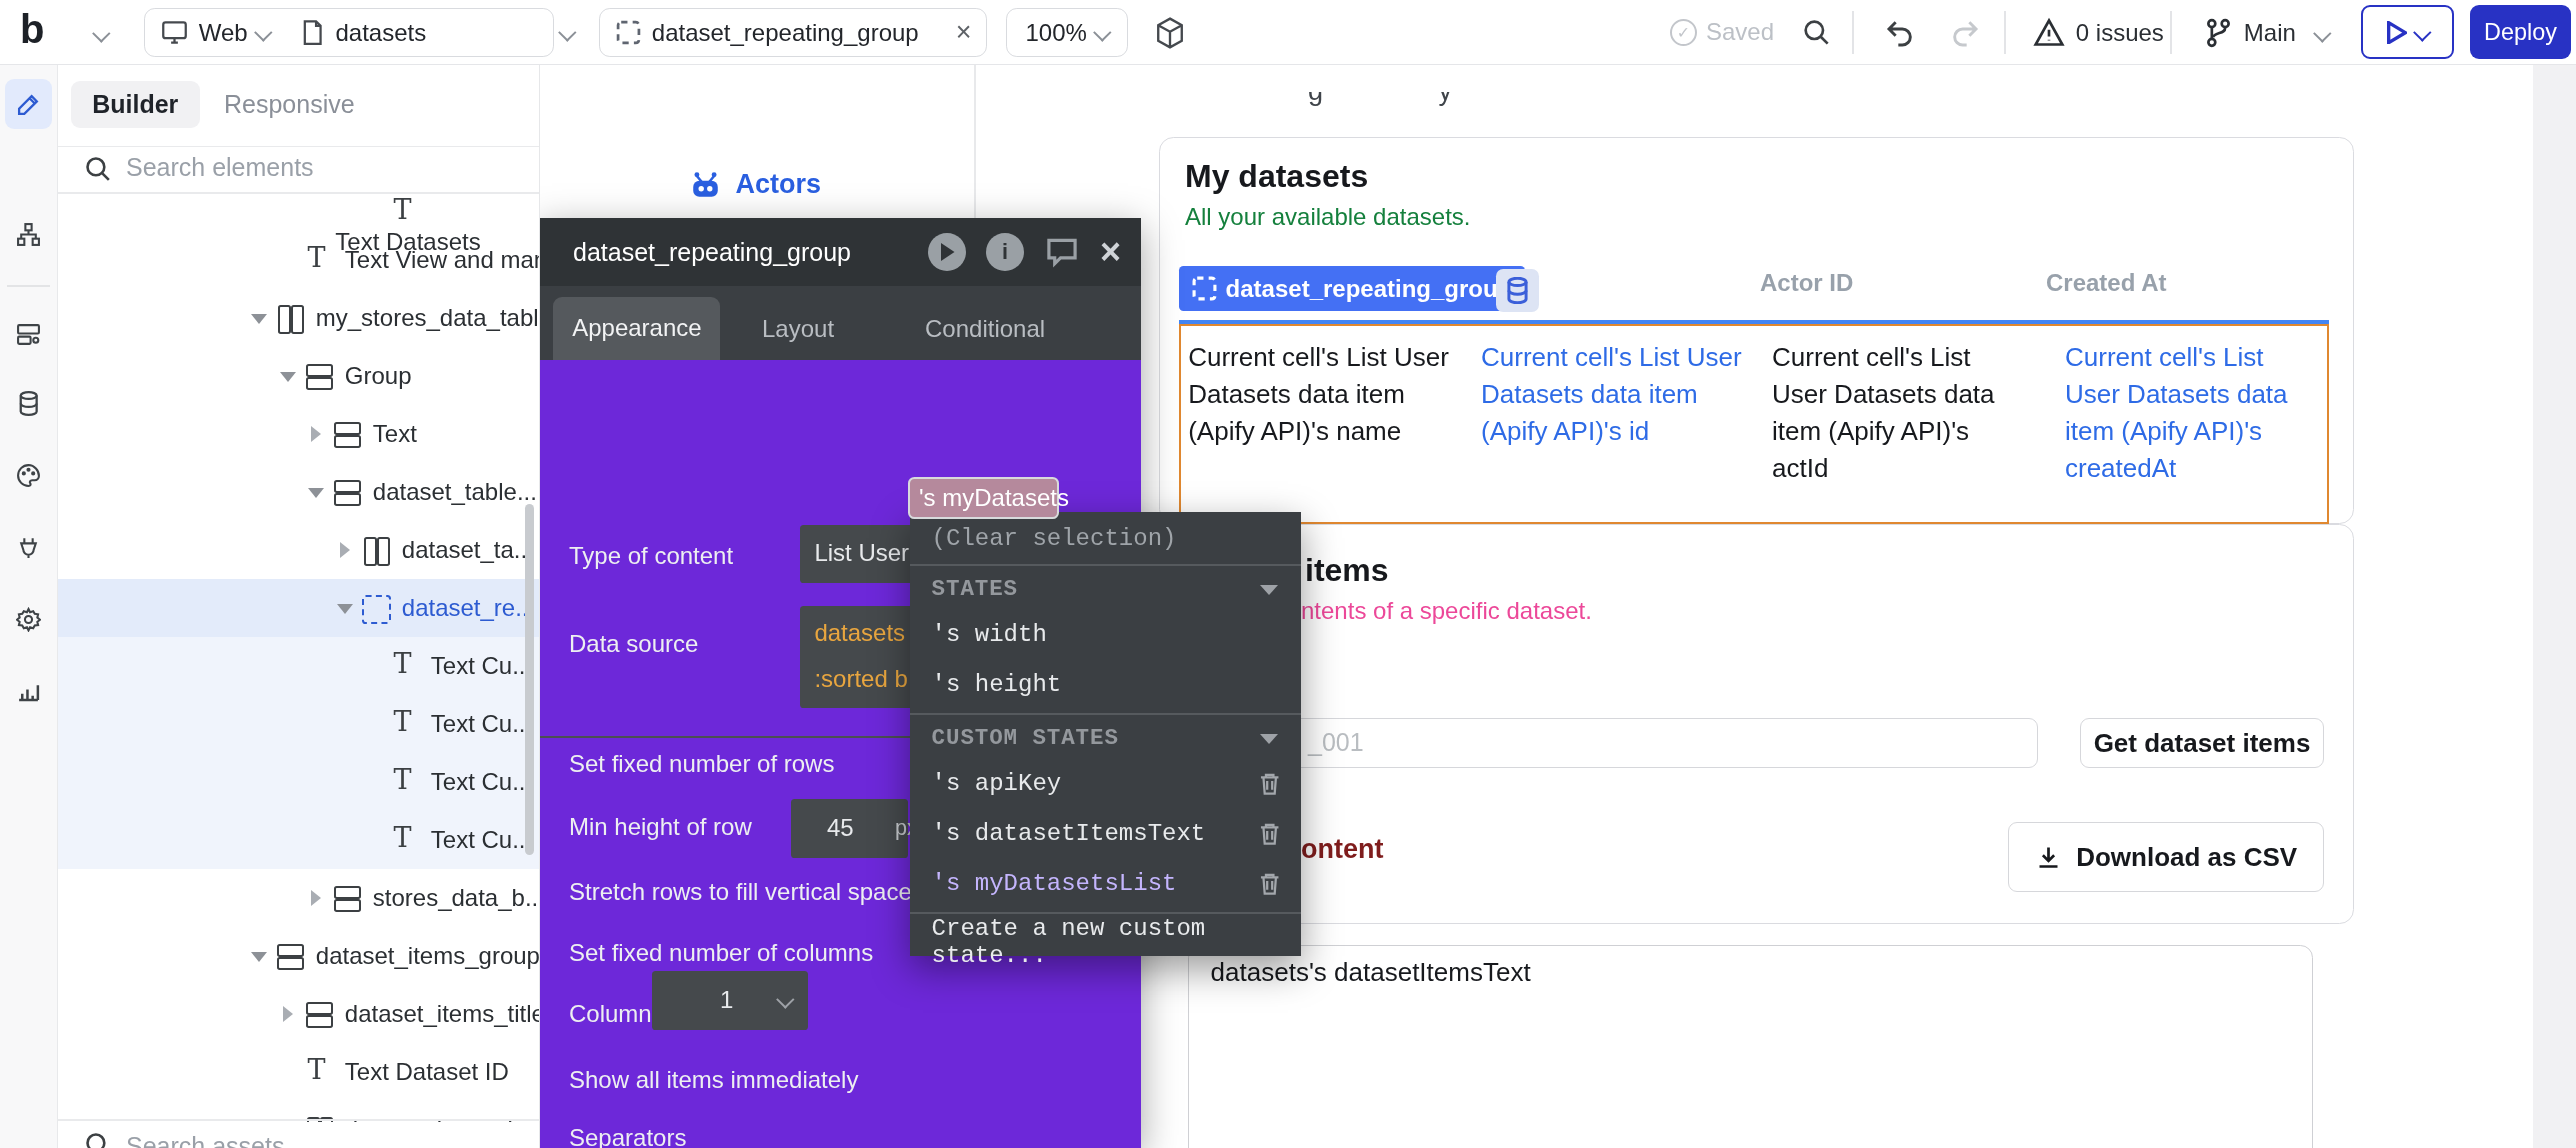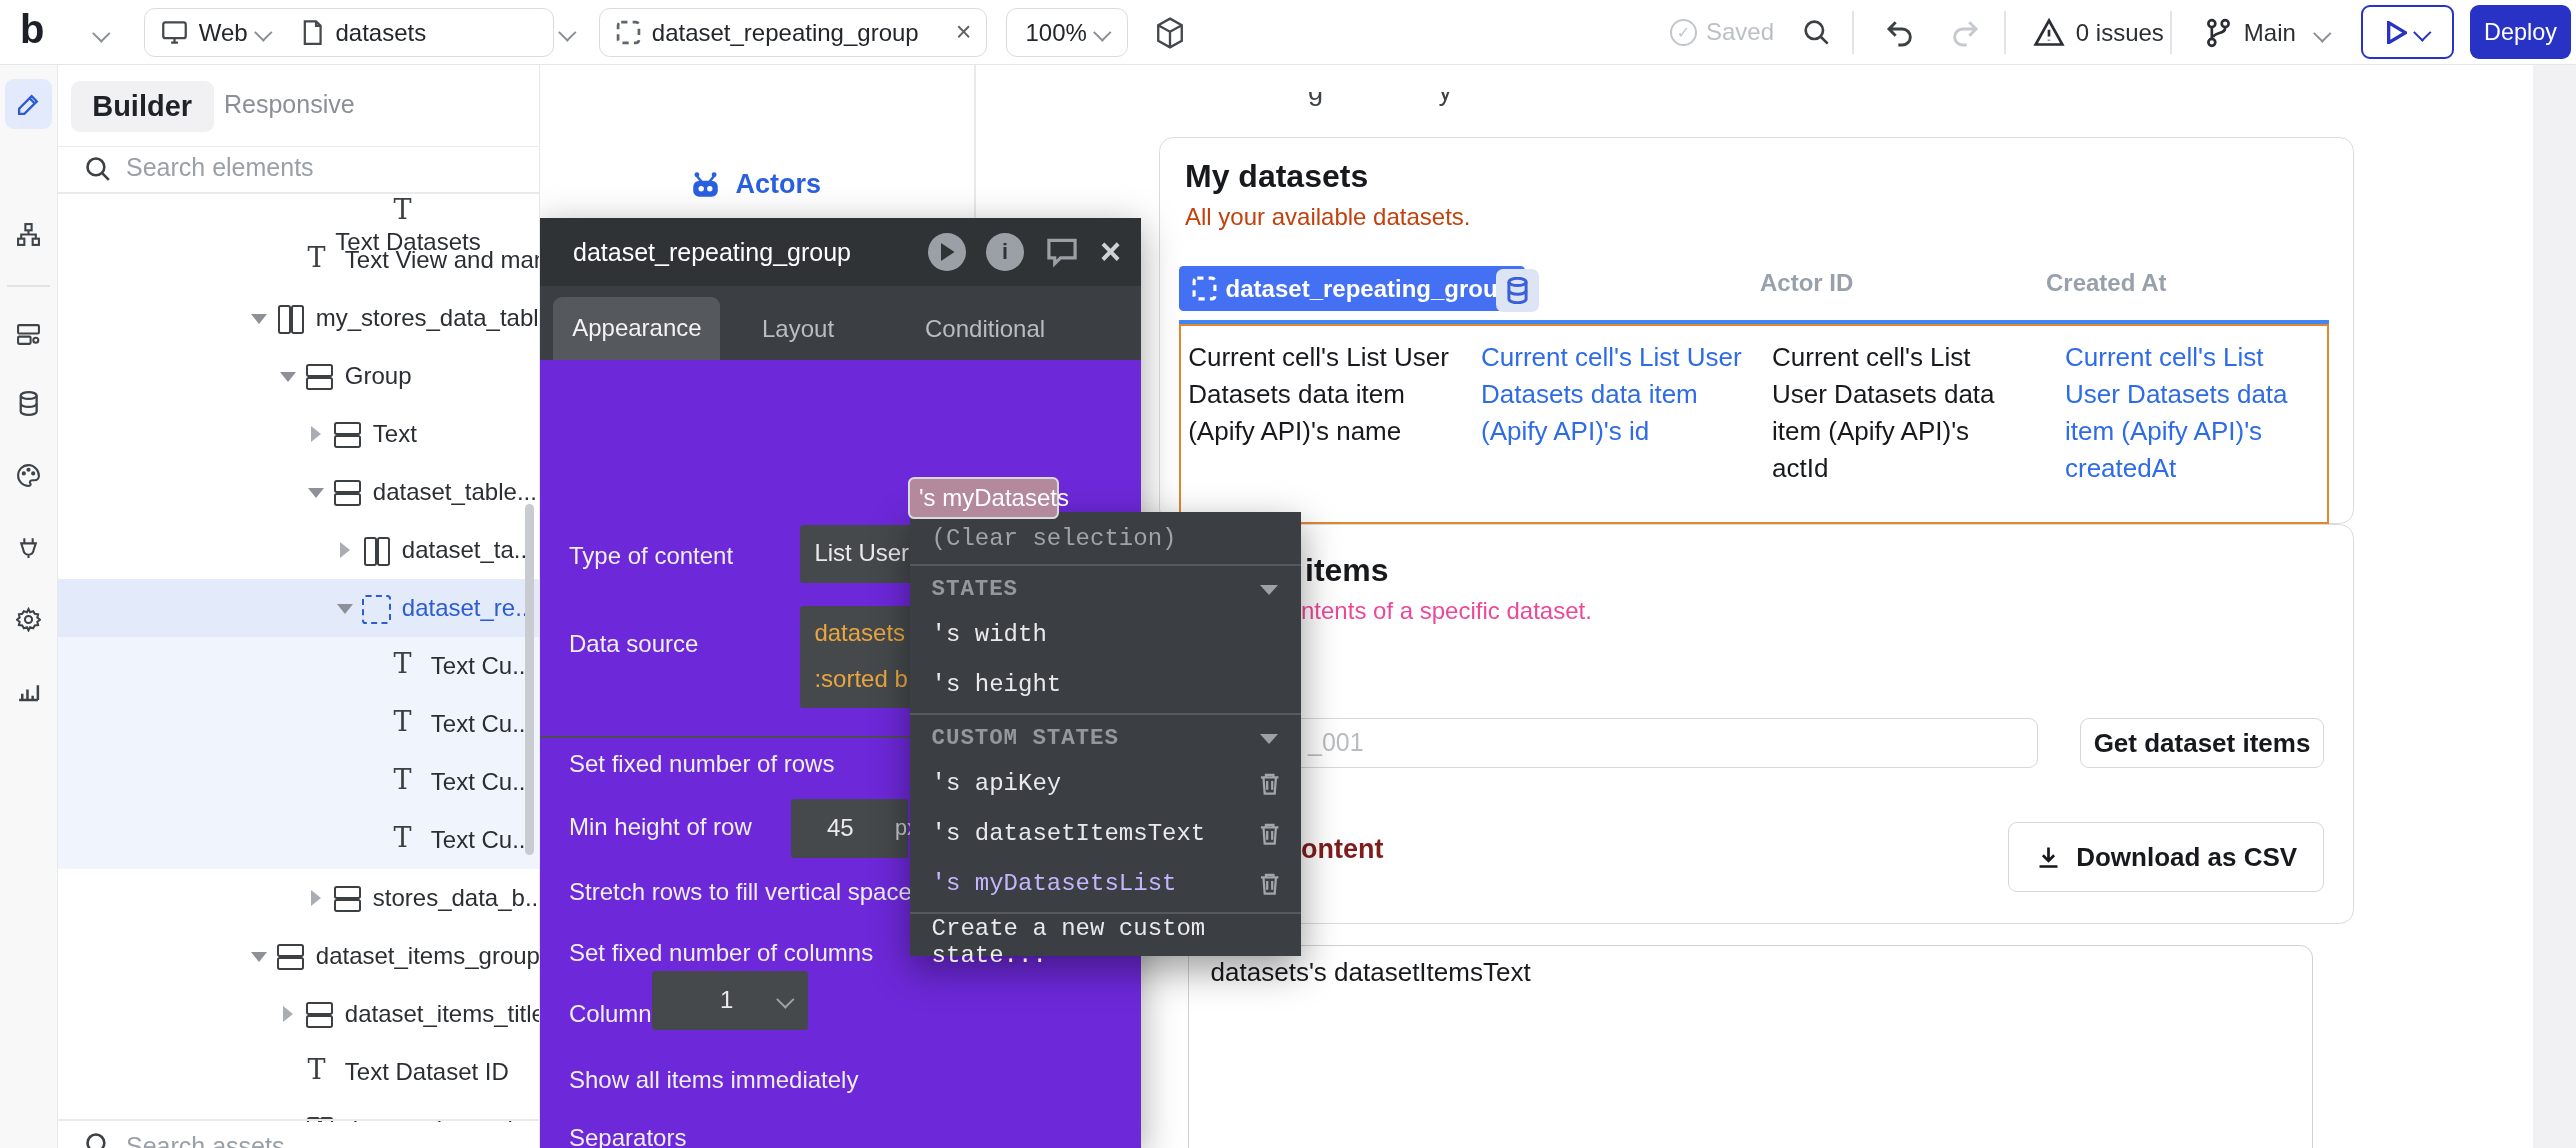--- a/index.html
+++ b/index.html
@@ -47,21 +47,21 @@
   .strip-item { position:absolute; left:5.4px; width:47px; height:50px; border-radius:9px;
     display:flex; align-items:center; justify-content:center; color:#3e4347; }
   .strip-item.sel { background:#e2eafc; color:#2d5bd1; }
   .strip-div { position:absolute; left:7.2px; width:43px; height:1.8px; background:#e3e4e6; }
 
   
   .sidebar { position:absolute; left:58px; top:65px; width:482px; height:1084px; background:#fff;
     border-right:1.8px solid #e6e7e9; z-index:40; overflow:hidden; }
   .sb-tabs { position:absolute; left:0; top:0; width:482px; height:82px; border-bottom:1.8px solid #e9eaec; }
   .sb-tab-active { position:absolute; left:12.6px; top:16px; padding:9px 21.6px; background:#f1f1f3;
-    border-radius:9px; font-size:29px; font-weight:bold; color:#1f2329; }
+    border-radius:9px; font-size:25px; font-weight:bold; color:#1f2329; }
   .sb-tab { position:absolute; left:166px; top:25px; font-size:25px; color:#8a8f98; }
   .sb-search { position:absolute; left:0; top:84px; width:482px; height:45px; }
   .sb-search input { border:0; outline:none; font-size:25px; color:#0369a1; width:342px;
     font-family:"Liberation Sans", sans-serif; }
   .sb-search input::placeholder { color:#9aa0a8; }
   .sb-search-ic { position:absolute; left:25px; top:5.4px; color:#3c4043; }
   .sb-search input { position:absolute; left:68px; top:3.6px; }
   .sb-div { position:absolute; left:0; width:482px; height:1.8px; background:#e9eaec; }
   .tree { position:absolute; left:0; top:129px; width:482px; height:928px; overflow:hidden; }
   .tree-inner { position:relative; margin-top:-20.7px; }
@@ -99,21 +99,21 @@
   .gutter { position:absolute; left:2533px; top:65px; width:43px; height:1084px; background:#f1f1f3; z-index:2; }
   .frag-top { position:absolute; left:1308px; top:92px; width:234px; height:23.4px; overflow:hidden; z-index:1; }
   .frag-top span { display:block; transform:translateY(-16px); font-size:27px; color:#3f444a; letter-spacing:54px; }
   .vline { position:absolute; left:974px; top:65px; width:1.8px; height:158px; background:#e8e9eb; z-index:1; }
   .actors { position:absolute; left:690px; top:169px; display:flex; align-items:center; gap:14.4px; z-index:1; }
   .actors-label { font-size:27px; font-weight:bold; color:#2a5fe0; }
   .card { position:absolute; background:#fff; border:1.8px solid #dadbe0; border-radius:14.4px; z-index:1; }
   .card1 { left:1159px; top:137px; width:1195px; height:387px; }
   .card2 { left:1159px; top:524px; width:1195px; height:400px; }
   .c-title { position:absolute; left:25px; top:20px; font-size:32px; font-weight:bold; color:#17191d; }
-  .c-sub { position:absolute; left:25px; top:65px; font-size:24px; color:#c2410c; }
+  .c-sub { position:absolute; left:25px; top:65px; font-size:24px; color:#15803d; }
   .th { position:absolute; top:131px; font-size:24px; font-weight:bold; color:#98a1ab; }
   .badge { position:absolute; left:1179px; top:266px; height:45px; background:#4470f4; border-radius:4.5px;
     display:flex; align-items:center; padding:0 12.6px; gap:9px; z-index:4; }
   .badge-label { color:#fff; font-size:24px; font-weight:bold; }
   .dbchip { position:absolute; left:1496px; top:269px; width:43px; height:43px; background:#dde4f4;
     border-radius:7.2px; display:flex; align-items:center; justify-content:center; z-index:4; }
   .selline { position:absolute; left:1179px; top:320px; width:1150px; height:3.6px; background:#4285f4; z-index:3; }
   .rgbox { position:absolute; left:1179px; top:324px; width:1150px; height:200px; border:2.7px solid #e08830; z-index:3; }
   .cell { position:absolute; top:12.6px; font-size:26px; line-height:37px; }
   .color-dark { color:#17191d; } .color-blue { color:#2e6be6; }

